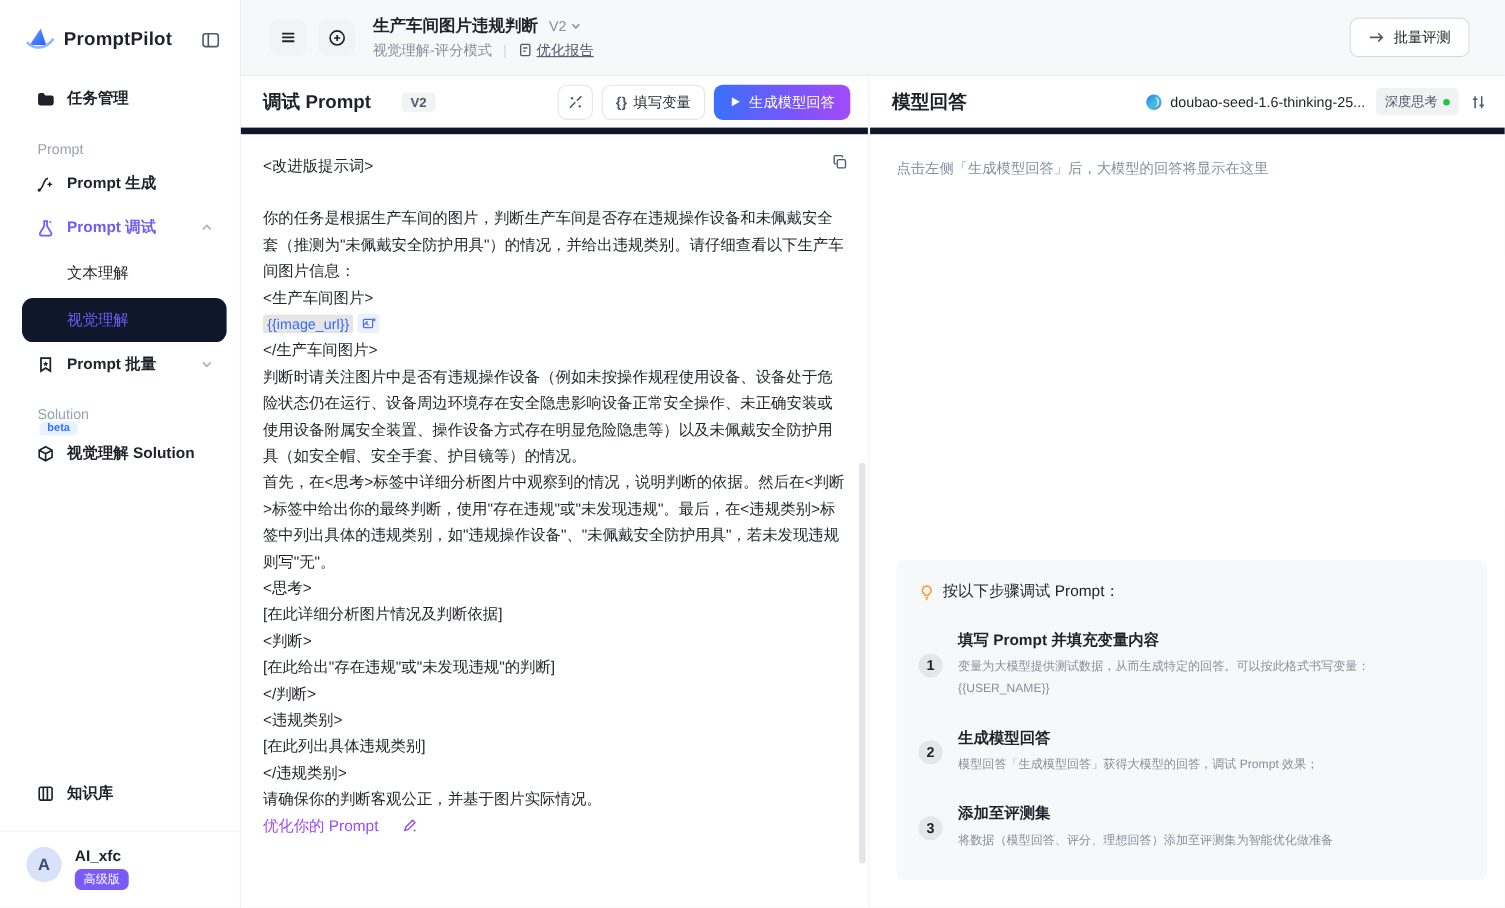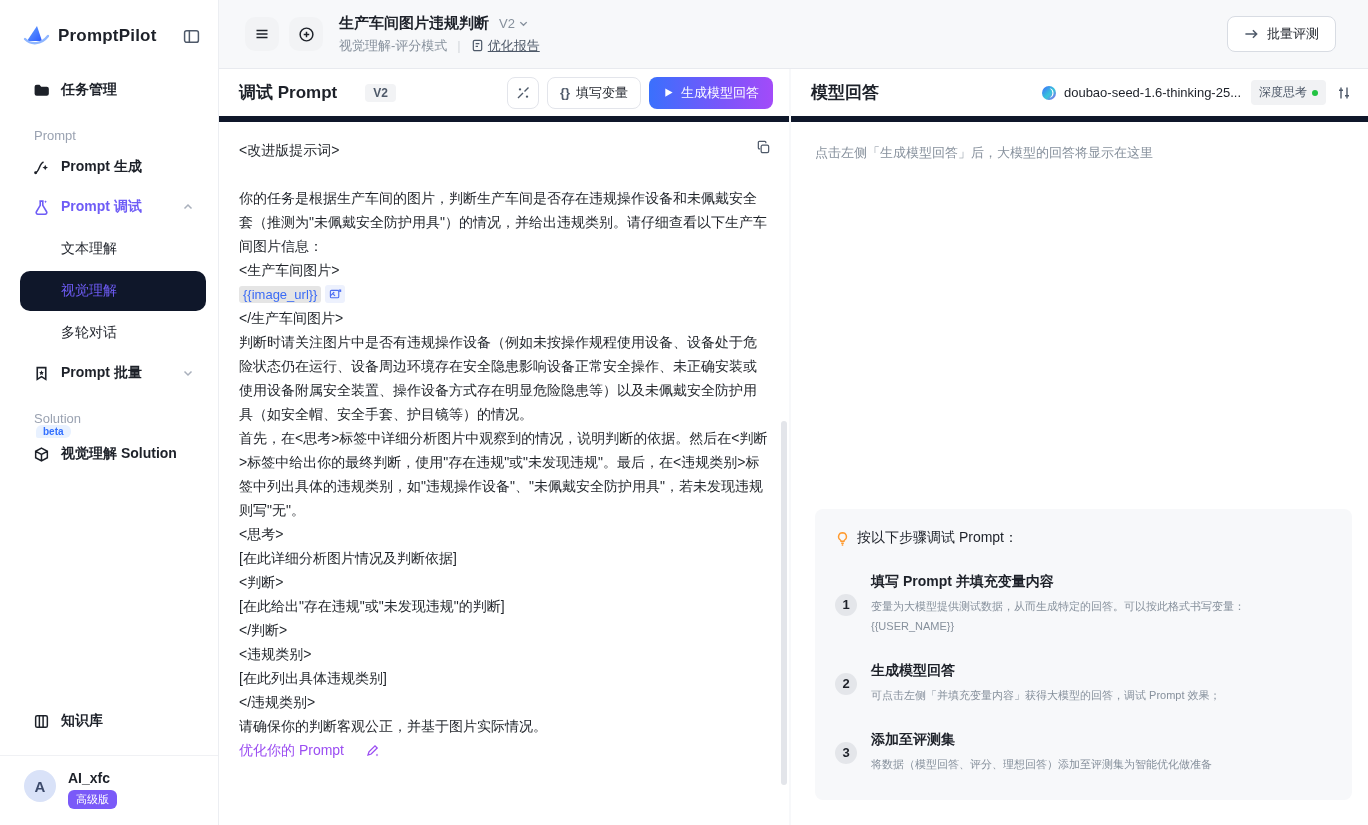--- a/index.html
+++ b/index.html
@@ -147,23 +147,20 @@
             </svg>
         </span>
       </div>
 
       <div class="sub-item">
         <span>文本理解</span>
       </div>
       <div class="sub-item active">
         <span>视觉理解</span>
       </div>
-      <div class="sub-item">
-        <span>多轮对话</span>
-      </div>
 
       <div class="nav-item">
         <span class="ic">
           <svg width="17" height="17" viewBox="0 0 16 16" fill="none" stroke="currentColor" stroke-width="1.5">
             <path d="M4 2.5h8v11l-4-2.6-4 2.6Z"></path>
             <path d="M8 5 l.7 1.5 1.5.2 -1.1 1.1 .3 1.6 -1.4-.8 -1.4.8 .3-1.6 -1.1-1.1 1.5-.2Z" fill="currentColor" stroke="none"></path>
           </svg>
         </span>
         <span>Prompt 批量</span>
         <span class="chev">
@@ -377,21 +374,21 @@
               <div>
                 <div class="step-title">填写 Prompt 并填充变量内容</div>
                 <div class="step-desc">变量为大模型提供测试数据，从而生成特定的回答。可以按此格式书写变量：
 {{USER_NAME}}</div>
               </div>
             </div>
             <div class="step">
               <span class="step-num">2</span>
               <div>
                 <div class="step-title">生成模型回答</div>
-                <div class="step-desc">可点击左侧「并填充变量内容」获得大模型的回答，调试 Prompt 效果；</div>
+                <div class="step-desc">模型回答「生成模型回答」获得大模型的回答，调试 Prompt 效果；</div>
               </div>
             </div>
             <div class="step">
               <span class="step-num">3</span>
               <div>
                 <div class="step-title">添加至评测集</div>
                 <div class="step-desc">将数据（模型回答、评分、理想回答）添加至评测集为智能优化做准备</div>
               </div>
             </div>
           </div>

